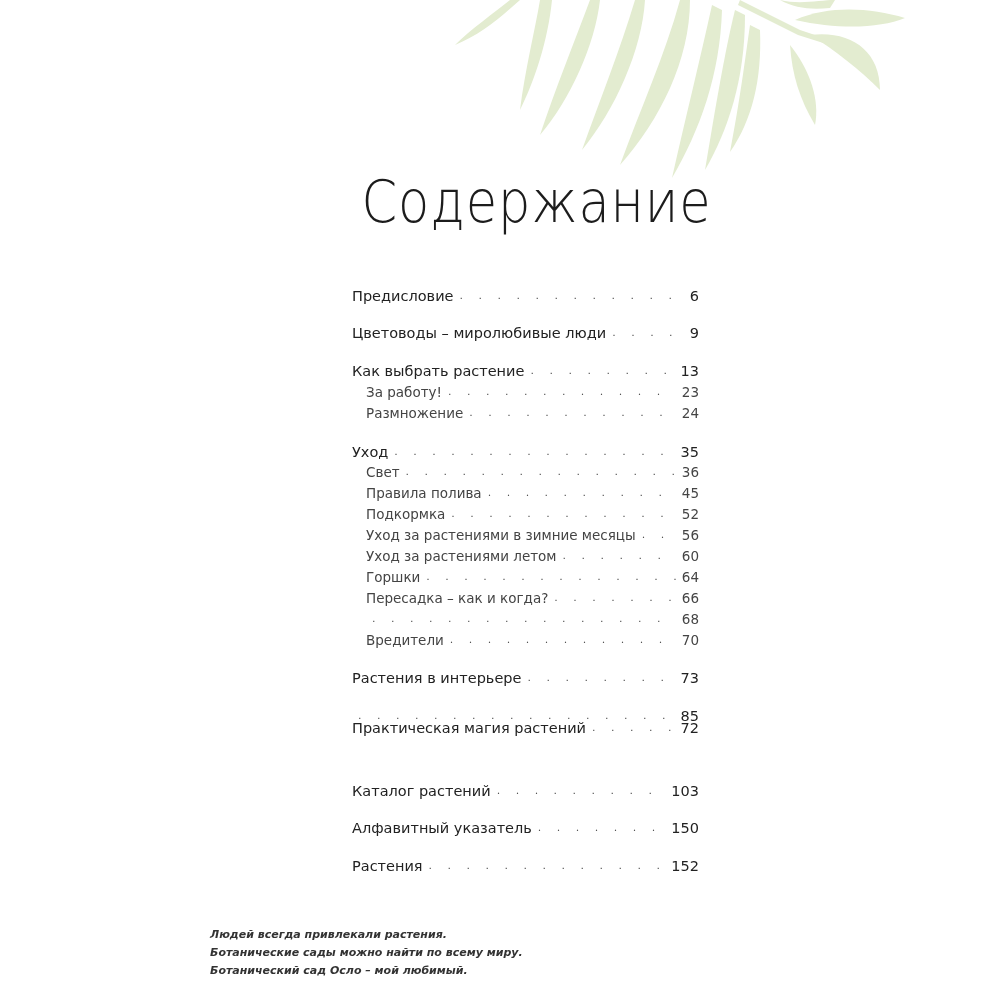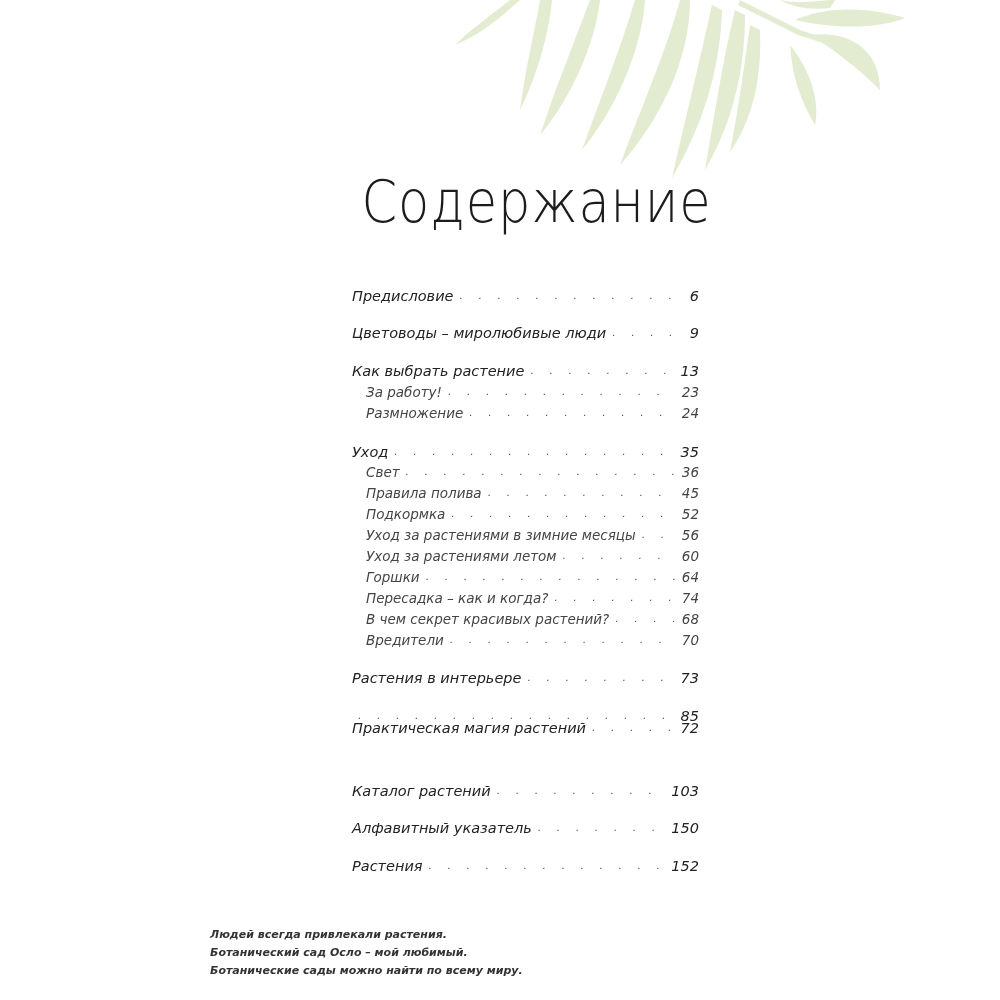--- a/index.html
+++ b/index.html
@@ -13,21 +13,21 @@
   .title {
     position:absolute; left:340px; top:168px; width:360px; text-align:center;
     font-family:"DejaVu Sans", sans-serif; font-weight:300;
     font-size:58px; letter-spacing:1px; color:#1c1c1c;
     transform:scaleX(0.88); transform-origin:center;
   }
   .toc { position:absolute; left:352px; top:0; width:347px; }
   .row {
     position:absolute; left:0; width:347px; height:20px;
     display:flex; align-items:flex-start;
-    font-size:14.5px; line-height:20px; white-space:nowrap;font-style:italic;
+    font-size:14.5px; line-height:20px; white-space:nowrap;
   }
   .row.main { color:#222; }
   .row.sub { color:#444; font-size:13.5px; padding-left:14px; width:333px; }
   .row .label { flex:0 0 auto; }
   .row .dots {
     flex:1 1 auto; overflow:hidden; margin:0 6px 0 6px;
     color:#555; letter-spacing:6px; font-size:11px;
   }
   .row .page { flex:0 0 auto; text-align:right; }
   .caption {
@@ -117,24 +117,23 @@
       <span class="page">60</span>
     </div>
     <div class="row sub" style="top: 567px;">
       <span class="label">Горшки</span>
       <span class="dots">. . . . . . . . . . . . . . . . . . . . . . . . . . . . . . . . . . . . . . . . . . . . . . . . . . . . . . . . . . . . </span>
       <span class="page">64</span>
     </div>
     <div class="row sub" style="top: 588px;">
       <span class="label">Пересадка – как и когда?</span>
       <span class="dots">. . . . . . . . . . . . . . . . . . . . . . . . . . . . . . . . . . . . . . . . . . . . . . . . . . . . . . . . . . . . </span>
-      <span class="page">74</span>
+      <span class="page">66</span>
     </div>
     <div class="row sub" style="top: 609px;">
-      <span class="label">В чем секрет красивых растений?</span>
       <span class="dots">. . . . . . . . . . . . . . . . . . . . . . . . . . . . . . . . . . . . . . . . . . . . . . . . . . . . . . . . . . . . </span>
       <span class="page">68</span>
     </div>
     <div class="row sub" style="top: 630px;">
       <span class="label">Вредители</span>
       <span class="dots">. . . . . . . . . . . . . . . . . . . . . . . . . . . . . . . . . . . . . . . . . . . . . . . . . . . . . . . . . . . . </span>
       <span class="page">70</span>
     </div>
     <div class="row main" style="top: 668px;">
       <span class="label">Растения в интерьере</span>
@@ -162,15 +161,15 @@
     </div>
     <div class="row main" style="top: 856px;">
       <span class="label">Растения</span>
       <span class="dots">. . . . . . . . . . . . . . . . . . . . . . . . . . . . . . . . . . . . . . . . . . . . . . . . . . . . . . . . . . . . </span>
       <span class="page">152</span>
     </div>
   </div>
 
 <div class="caption">
   <div>Людей всегда привлекали растения.</div>
+  <div>Ботанические сады можно найти по всему миру.</div>
   <div>Ботанический сад Осло – мой любимый.</div>
-  <div>Ботанические сады можно найти по всему миру.</div>
 </div>
 
 </body></html>

